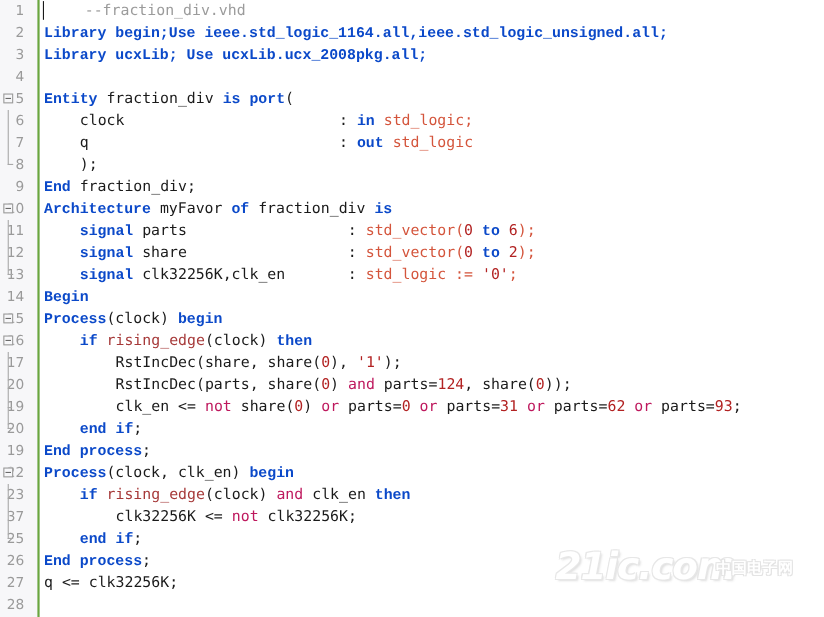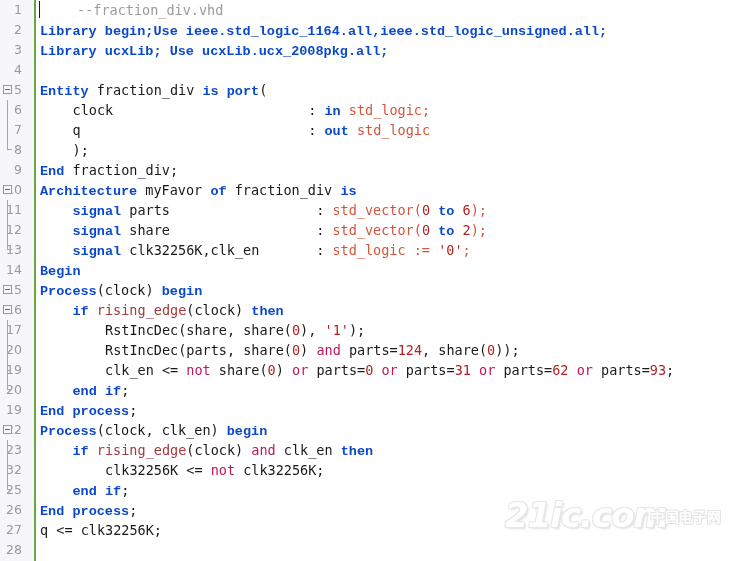--- a/index.html
+++ b/index.html
@@ -172,21 +172,21 @@
       <div class="row"><span class="lineno">14</span><span class="code"><span class="kw">Begin</span></span></div>
       <div class="row"><span class="lineno">15</span><span class="foldbox"></span><span class="code"><span class="kw">Process</span><span class="pl">(clock) </span><span class="kw">begin</span></span></div>
       <div class="row"><span class="lineno">16</span><span class="foldbox"></span><span class="code"><span class="pl">    </span><span class="kw">if</span><span class="pl"> </span><span class="fn">rising_edge</span><span class="pl">(clock) </span><span class="kw">then</span></span></div>
       <div class="row"><span class="lineno">17</span><span class="foldline"></span><span class="code"><span class="pl">        RstIncDec(share, share(</span><span class="num">0</span><span class="pl">), </span><span class="str">'1'</span><span class="pl">);</span></span></div>
       <div class="row"><span class="lineno">20</span><span class="foldline"></span><span class="code"><span class="pl">        RstIncDec(parts, share(</span><span class="num">0</span><span class="pl">) </span><span class="op">and</span><span class="pl"> parts=</span><span class="num">124</span><span class="pl">, share(</span><span class="num">0</span><span class="pl">));</span></span></div>
       <div class="row"><span class="lineno">19</span><span class="foldtick"></span><span class="code"><span class="pl">        clk_en &lt;= </span><span class="op">not</span><span class="pl"> share(</span><span class="num">0</span><span class="pl">) </span><span class="op">or</span><span class="pl"> parts=</span><span class="num">0</span><span class="pl"> </span><span class="op">or</span><span class="pl"> parts=</span><span class="num">31</span><span class="pl"> </span><span class="op">or</span><span class="pl"> parts=</span><span class="num">62</span><span class="pl"> </span><span class="op">or</span><span class="pl"> parts=</span><span class="num">93</span><span class="pl">;</span></span></div>
       <div class="row"><span class="lineno">20</span><span class="foldend"></span><span class="code"><span class="pl">    </span><span class="kw">end</span><span class="pl"> </span><span class="kw">if</span><span class="pl">;</span></span></div>
       <div class="row"><span class="lineno">19</span><span class="code"><span class="kw">End</span><span class="pl"> </span><span class="kw">process</span><span class="pl">;</span></span></div>
       <div class="row"><span class="lineno">22</span><span class="foldbox"></span><span class="code"><span class="kw">Process</span><span class="pl">(clock, clk_en) </span><span class="kw">begin</span></span></div>
       <div class="row"><span class="lineno">23</span><span class="foldline"></span><span class="code"><span class="pl">    </span><span class="kw">if</span><span class="pl"> </span><span class="fn">rising_edge</span><span class="pl">(clock) </span><span class="op">and</span><span class="pl"> clk_en </span><span class="kw">then</span></span></div>
-      <div class="row"><span class="lineno">32</span><span class="foldline"></span><span class="code"><span class="pl">        clk32256K &lt;= </span><span class="op">not</span><span class="pl"> clk32256K;</span></span></div>
+      <div class="row"><span class="lineno">37</span><span class="foldline"></span><span class="code"><span class="pl">        clk32256K &lt;= </span><span class="op">not</span><span class="pl"> clk32256K;</span></span></div>
       <div class="row"><span class="lineno">25</span><span class="foldend"></span><span class="code"><span class="pl">    </span><span class="kw">end</span><span class="pl"> </span><span class="kw">if</span><span class="pl">;</span></span></div>
       <div class="row"><span class="lineno">26</span><span class="code"><span class="kw">End</span><span class="pl"> </span><span class="kw">process</span><span class="pl">;</span></span></div>
       <div class="row"><span class="lineno">27</span><span class="code"><span class="pl">q &lt;= clk32256K;</span></span></div>
       <div class="row"><span class="lineno">28</span></div>
     </div>
 
   <div class="watermark">
     <div class="wm-main">21ic.com</div>
     <div class="wm-cn">中国电子网</div>
   </div>

